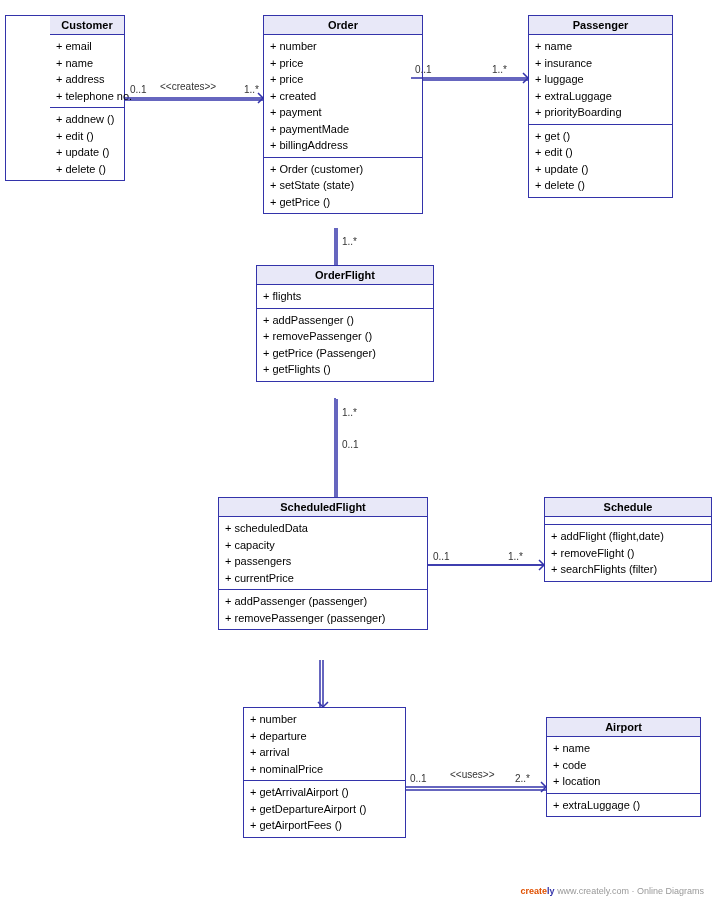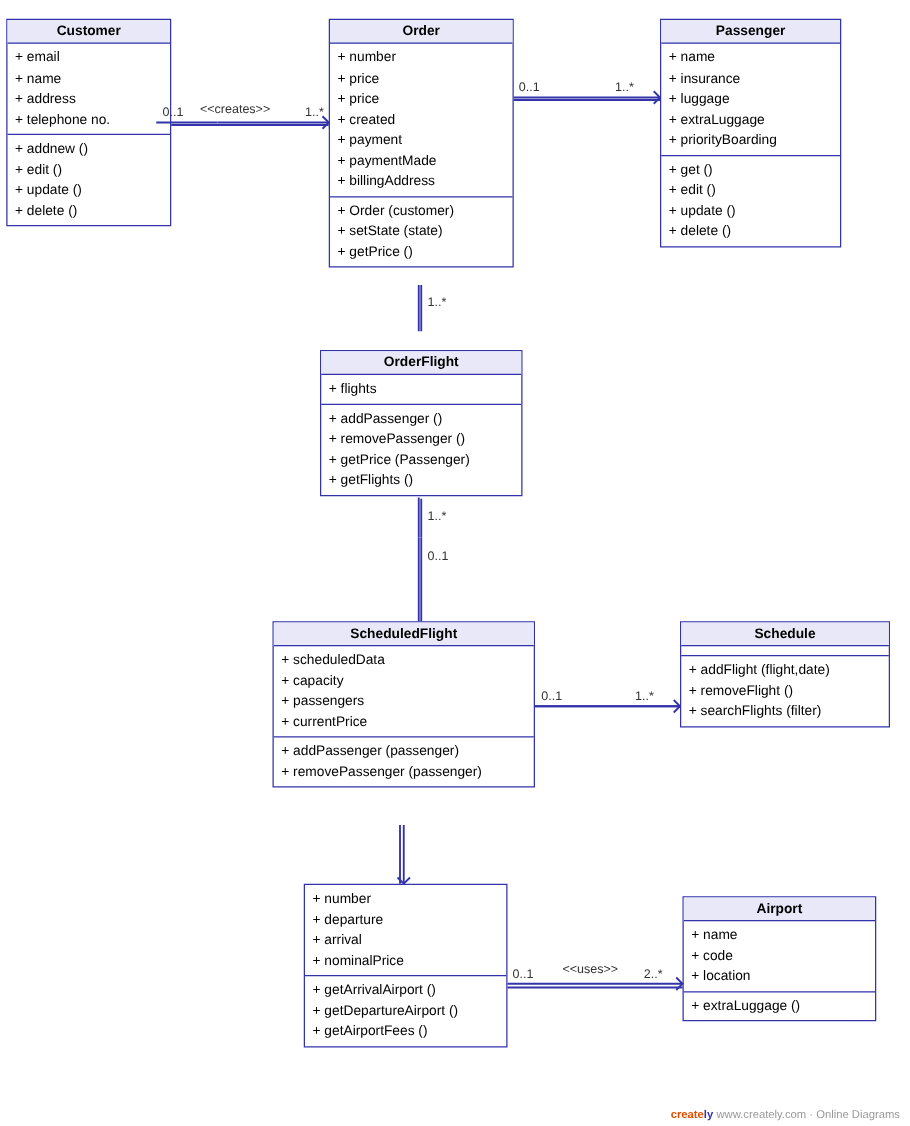--- a/index.html
+++ b/index.html
@@ -47,21 +47,21 @@
     svg.connections {
       position: absolute;
       top: 0; left: 0;
       width: 728px;
       height: 901px;
       pointer-events: none;
     }
     .watermark {
       position: absolute;
       bottom: 5px;
-      right: 8px;
+      right: 24px;
       font-size: 9px;
       color: #999;
     }
   </style>
 </head>
 <body>
 
 <div class="diagram-container">
 
   <svg class="connections">
@@ -77,37 +77,37 @@
     <line x1="335" y1="398" x2="335" y2="430" stroke="#3333aa" stroke-width="1.5"></line>
     <line x1="335" y1="430" x2="335" y2="500" stroke="#3333aa" stroke-width="1.5"></line>
 
     <line x1="425" y1="565" x2="545" y2="565" stroke="#3333aa" stroke-width="1.5"></line>
 
     <line x1="320" y1="660" x2="320" y2="710" stroke="#3333aa" stroke-width="1.5"></line>
 
     <line x1="404" y1="790" x2="547" y2="790" stroke="#3333aa" stroke-width="1.5"></line>
   </svg>
 
-  <div class="uml-class" style="left:5px; top:15px; width:132px;">
+  <div class="uml-class" style="left:5px; top:15px; width:120px;padding-left:44px;">
     <div class="class-title">Customer</div>
     <div class="class-section">
       <div>+ email</div>
       <div>+ name</div>
       <div>+ address</div>
       <div>+ telephone no.</div>
     </div>
     <div class="class-section">
       <div>+ addnew ()</div>
       <div>+ edit ()</div>
       <div>+ update ()</div>
       <div>+ delete ()</div>
     </div>
   </div>
 
-  <div class="uml-class" style="left:263px; top:15px; width:148px;">
+  <div class="uml-class" style="left:263px; top:15px; width:160px;">
     <div class="class-title">Order</div>
     <div class="class-section">
       <div>+ number</div>
       <div>+ price</div>
       <div>+ price</div>
       <div>+ created</div>
       <div>+ payment</div>
       <div>+ paymentMade</div>
       <div>+ billingAddress</div>
     </div>
@@ -128,21 +128,21 @@
       <div>+ priorityBoarding</div>
     </div>
     <div class="class-section">
       <div>+ get ()</div>
       <div>+ edit ()</div>
       <div>+ update ()</div>
       <div>+ delete ()</div>
     </div>
   </div>
 
-  <div class="uml-class" style="left:256px; top:280px; width:162px;">
+  <div class="uml-class" style="left:256px; top:265px; width:178px;">
     <div class="class-title">OrderFlight</div>
     <div class="class-section">
       <div>+ flights</div>
     </div>
     <div class="class-section">
       <div>+ addPassenger ()</div>
       <div>+ removePassenger ()</div>
       <div>+ getPrice (Passenger)</div>
       <div>+ getFlights ()</div>
     </div>

